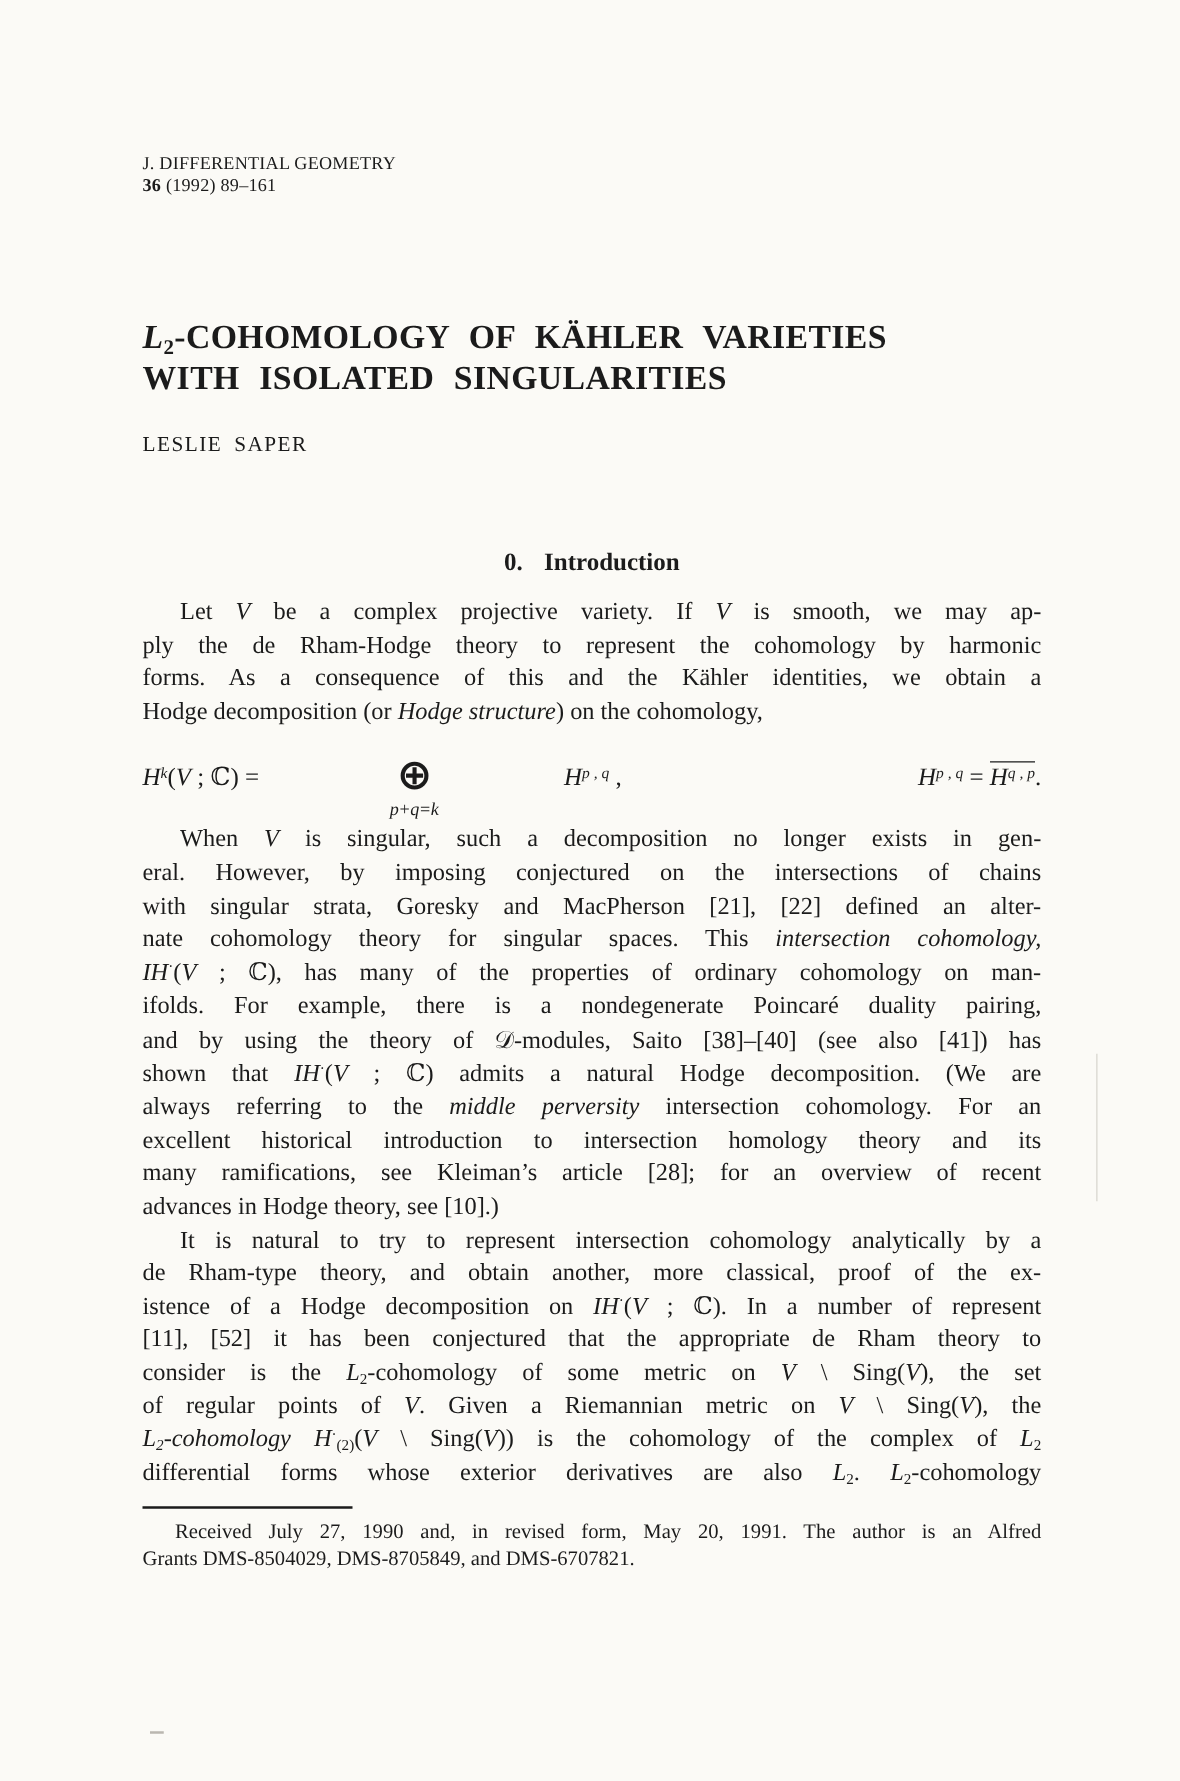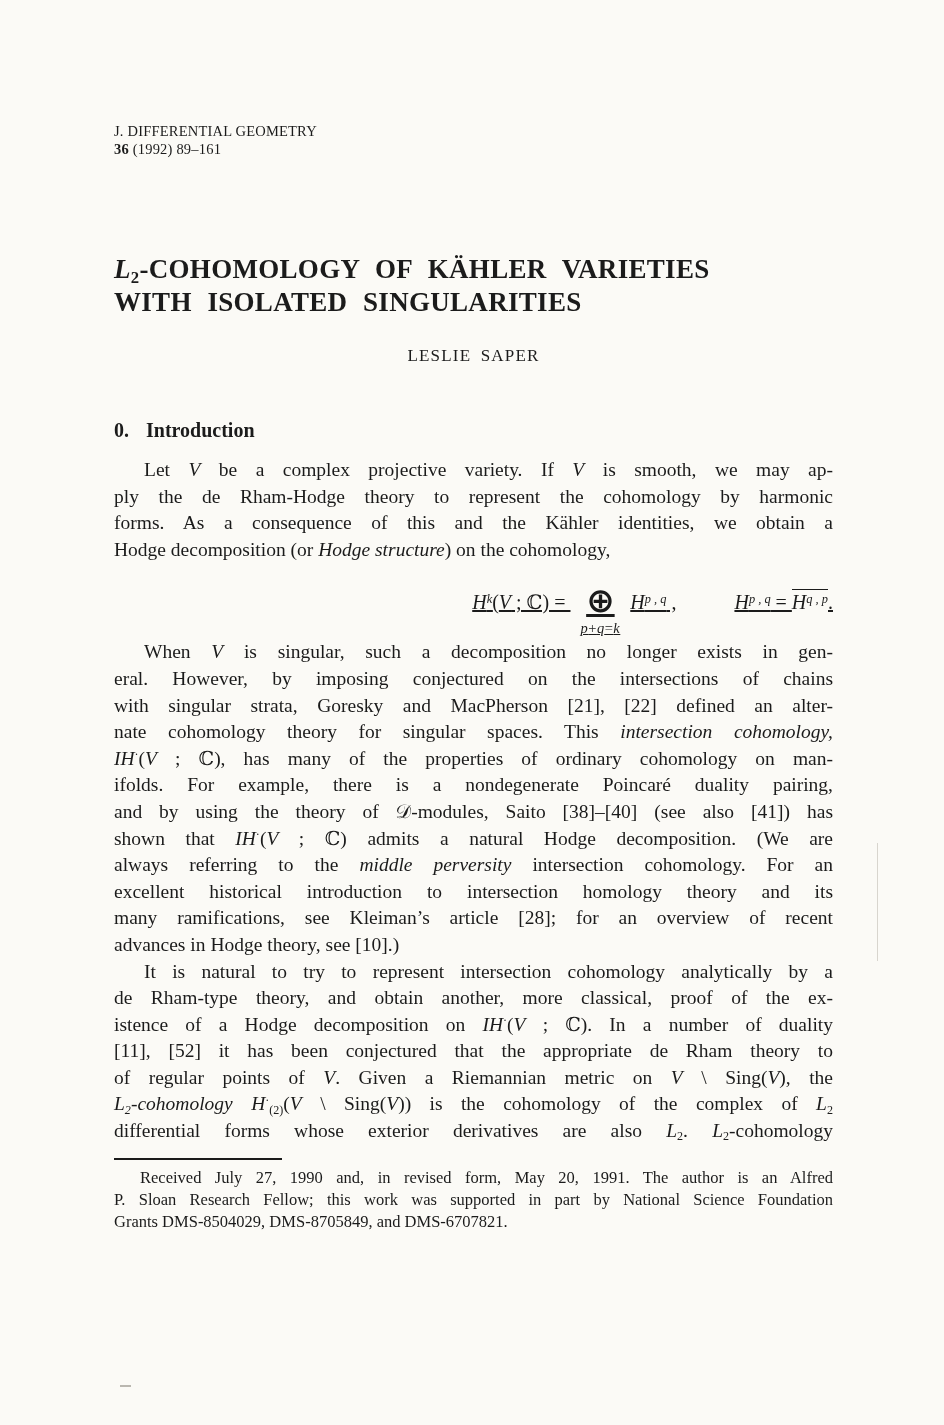--- a/index.html
+++ b/index.html
@@ -13,40 +13,40 @@
   .content{position:absolute; left:114px; top:123px; width:719px;}
 
   
   .jheader{font-size:14.5px; line-height:17.5px; letter-spacing:0.2px;}
   .bd{font-weight:bold;}
   .it{font-style:italic;}
 
   
   .ptitle{margin:95px 0 0 0; font-size:27px; line-height:33px; font-weight:bold;
           text-align:left; word-spacing:0.32em; letter-spacing:0.3px;}
-  .author{margin-top:27px; text-align:center; font-size:17px; letter-spacing:1.2px; word-spacing:4px;}
+  .author{margin-top:27px; text-align:left; font-size:17px; letter-spacing:1.2px; word-spacing:4px;}
 
   
-  .sechead{margin-top:53px; text-align:left; font-size:20px; font-weight:bold;}
+  .sechead{margin-top:73px; text-align:center; font-size:20px; font-weight:bold;}
   .sechead .sec-name{margin-left:17px;}
 
   
   .body-text{margin-top:15px; font-size:19.5px; line-height:26.6px;}
   .line{text-align:justify; text-align-last:justify;}
   .line.last{text-align-last:left;}
   .line.indent{text-indent:30px;}
 
   .sup{font-size:0.62em; position:relative; top:-0.52em; line-height:0;}
   .sub{font-size:0.62em; position:relative; top:0.28em; line-height:0;}
   .ov{display:inline-block; border-top:1.6px solid currentColor; padding-top:2px; line-height:1.05;}
   .scriptD{font-family:"DejaVu Serif","DejaVu Sans",serif;}
 
   
-  .equation{display:flex; justify-content:flex-end; align-items:center;
-            margin:9px 0 7px; font-size:20px; min-height:60px;text-decoration:underline;}
+  .equation{display:flex; justify-content:space-between; align-items:center;
+            margin:9px 0 7px; font-size:20px; min-height:60px;}
   .oplus-stack{display:inline-flex; flex-direction:column; align-items:center;
                margin:0 10px; transform:translateY(11px);}
   .oplus{font-family:"DejaVu Sans",sans-serif; font-size:34px; line-height:30px; font-weight:bold;}
   .oplus-under{font-size:14.5px; margin-top:0px; letter-spacing:0.5px;}
   .eq-gap{display:inline-block; width:58px;}
   .eq-part{white-space:pre;}
 
   
   .fn-rule{margin-top:13px; width:168px; border-top:2px solid var(--ink); height:0;}
   .footnote{margin-top:7px; font-size:16.5px; line-height:22px;}
@@ -107,32 +107,32 @@
           <div class="line"><span>and by using the theory of </span><span class="scriptD">𝒟</span><span>-modules, Saito [38]–[40] (see also [41]) has</span></div>
           <div class="line"><span>shown that </span><span class="it">IH</span><span class="sup">·</span><span>(</span><span class="it">V</span><span> ; ℂ) admits a natural Hodge decomposition. (We are</span></div>
           <div class="line"><span>always referring to the </span><span class="it">middle perversity</span><span> intersection cohomology. For an</span></div>
           <div class="line"><span>excellent historical introduction to intersection homology theory and its</span></div>
           <div class="line"><span>many ramifications, see Kleiman’s article [28]; for an overview of recent</span></div>
           <div class="line last"><span>advances in Hodge theory, see [10].)</span></div>
         </div>
         <div>
           <div class="line indent"><span>It is natural to try to represent intersection cohomology analytically by a</span></div>
           <div class="line"><span>de Rham-type theory, and obtain another, more classical, proof of the ex-</span></div>
-          <div class="line"><span>istence of a Hodge decomposition on </span><span class="it">IH</span><span class="sup">·</span><span>(</span><span class="it">V</span><span> ; ℂ). In a number of duality</span></div>
+          <div class="line"><span>istence of a Hodge decomposition on </span><span class="it">IH</span><span class="sup">·</span><span>(</span><span class="it">V</span><span> ; ℂ). In a number of represent</span></div>
           <div class="line"><span>[11], [52] it has been conjectured that the appropriate de Rham theory to</span></div>
+          <div class="line"><span>consider is the </span><span class="it">L</span><span class="sub">2</span><span>-cohomology of some metric on </span><span class="it">V</span><span> \ Sing(</span><span class="it">V</span><span>), the set</span></div>
           <div class="line"><span>of regular points of </span><span class="it">V</span><span>. Given a Riemannian metric on </span><span class="it">V</span><span> \ Sing(</span><span class="it">V</span><span>), the</span></div>
           <div class="line"><span class="it">L</span><span class="it sub">2</span><span class="it">-cohomology</span><span> </span><span class="it">H</span><span class="sup">·</span><span class="sub">(2)</span><span>(</span><span class="it">V</span><span> \ Sing(</span><span class="it">V</span><span>)) is the cohomology of the complex of </span><span class="it">L</span><span class="sub">2</span></div>
           <div class="line"><span>differential forms whose exterior derivatives are also </span><span class="it">L</span><span class="sub">2</span><span>. </span><span class="it">L</span><span class="sub">2</span><span>-cohomology</span></div>
         </div>
       </div>
 
     <div class="fn-rule"></div>
     <div class="footnote">
         <div class="line indent"><span>Received July 27, 1990 and, in revised form, May 20, 1991. The author is an Alfred</span></div>
-        <div class="line"><span>P. Sloan Research Fellow; this work was supported in part by National Science Foundation</span></div>
         <div class="line last"><span>Grants DMS-8504029, DMS-8705849, and DMS-6707821.</span></div>
       </div>
 
   </div>
 
   <div class="artifact-vline"></div>
   <div class="artifact-tick"></div>
 </div>
 
 </body></html>

